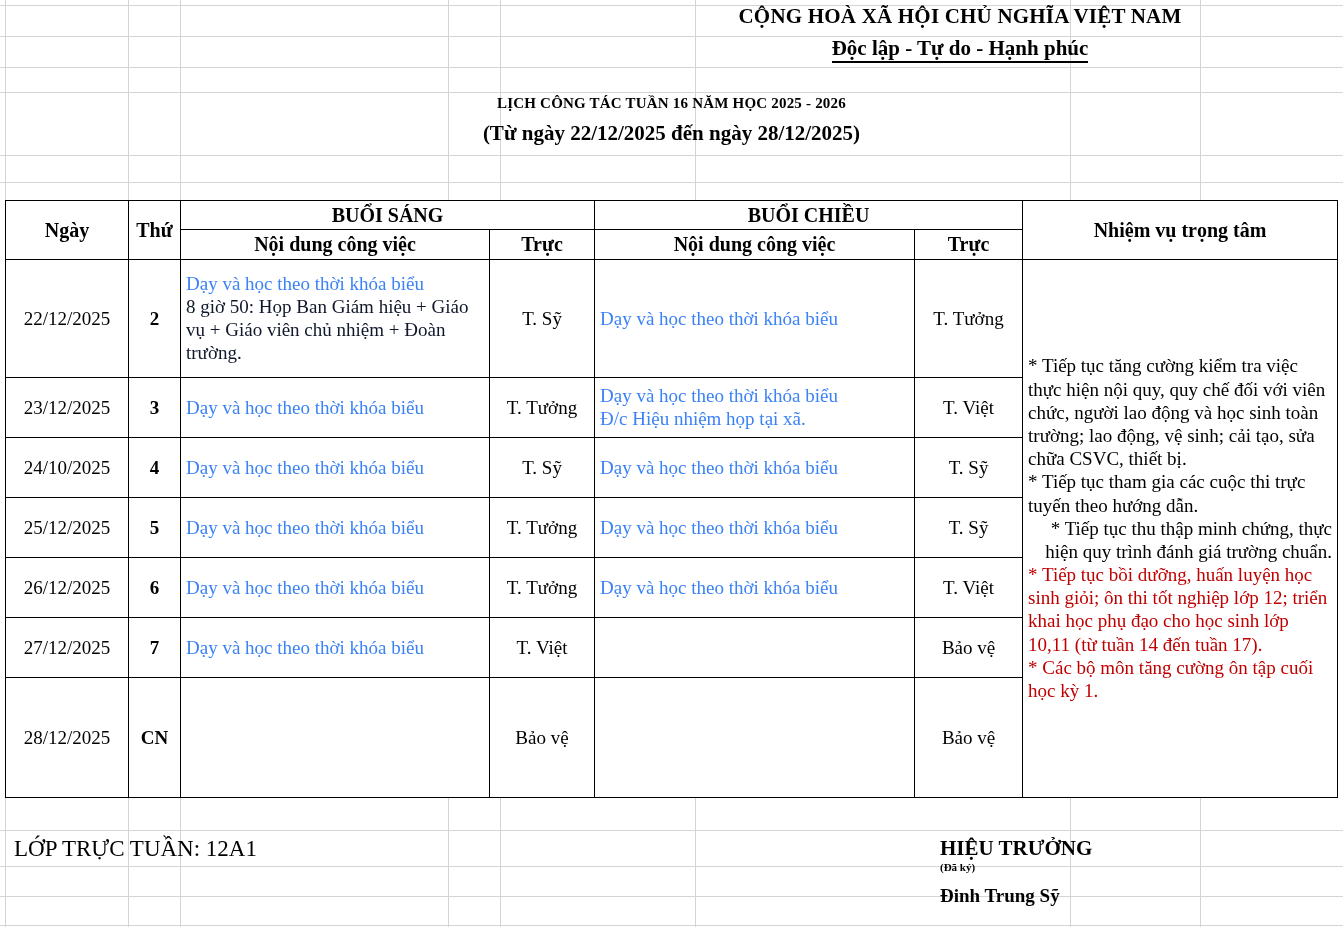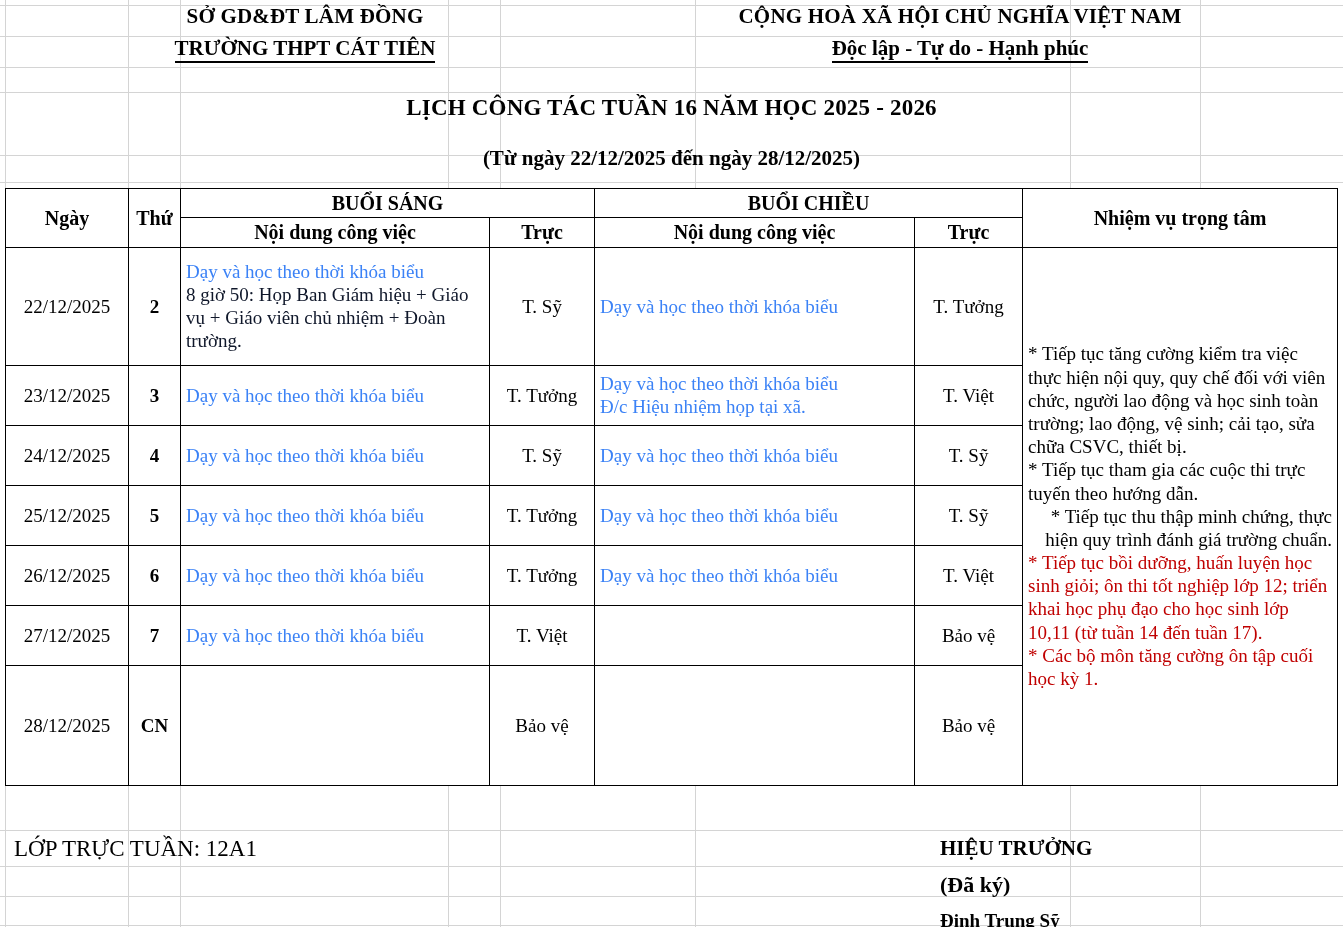--- a/index.html
+++ b/index.html
@@ -75,35 +75,35 @@
 
   
   .doc-title {
     position: absolute;
     left: 0;
     top: 95px;
     width: 1343px;
     text-align: center;
   }
   .doc-title .t1 {
-    font-size: 23px;
+    font-size: 15px;
     font-weight: bold;
     letter-spacing: 0.2px;
   }
   .doc-title .t2 {
     font-size: 21px;
     font-weight: bold;
-    margin-top: 25px;
+    margin-top: 9px;
   }
 
   
   table.schedule {
     position: absolute;
     left: 5px;
-    top: 188px;
+    top: 200px;
     width: 1332px;
     border-collapse: collapse;
     table-layout: fixed;
     background: #ffffff;
   }
   table.schedule th,
   table.schedule td {
     border: 1px solid #000000;
     padding: 2px 5px;
     vertical-align: middle;
@@ -167,23 +167,22 @@
     left: 940px;
     top: 10px;
     width: 380px;
     text-align: left;
   }
   .foot-right .fr1 {
     font-size: 21px;
     font-weight: bold;
   }
   .foot-right .fr2 {
-    font-size: 22px;
-    font-weight: bold;
-    margin-top: 11px;
+    font-size: 11px;
+    font-weight: bold;
   }
   .foot-right .fr3 {
     font-size: 19px;
     font-weight: bold;
     margin-top: 12px;
   }
 </style>
 </head>
 <body>
 
@@ -204,24 +203,20 @@
     <div class="hline" style="top:92px;"></div>
     <div class="hline" style="top:155px;"></div>
     <div class="hline" style="top:182px;"></div>
     <div class="hline" style="top:830px;"></div>
     <div class="hline" style="top:866px;"></div>
     <div class="hline" style="top:896px;"></div>
     <div class="hline" style="top:925px;"></div>
   </div>
 
   <div class="letterhead">
-    <div class="lh-block lh-left">
-      <div class="lh-line1">SỞ GD&amp;ĐT LÂM ĐỒNG</div>
-      <div class="lh-line2"><span class="ul">TRƯỜNG THPT CÁT TIÊN</span></div>
-    </div>
     <div class="lh-block lh-right">
       <div class="lh-line1">CỘNG HOÀ XÃ HỘI CHỦ NGHĨA VIỆT NAM</div>
       <div class="lh-line2"><span class="ul">Độc lập - Tự do - Hạnh phúc</span></div>
     </div>
   </div>
 
   <div class="doc-title">
     <div class="t1">LỊCH CÔNG TÁC TUẦN 16 NĂM HỌC 2025 - 2026</div>
     <div class="t2">(Từ ngày 22/12/2025 đến ngày 28/12/2025)</div>
   </div>
@@ -282,21 +277,21 @@
         </td>
         <td class="c-duty">T. Tưởng</td>
         <td class="c-content">
           <div class="blk">Dạy và học theo thời khóa biểu</div>
           <div class="blk">Đ/c Hiệu nhiệm họp tại xã.</div>
         </td>
         <td class="c-duty">T. Việt</td>
       </tr>
 
       <tr style="height:60px;">
-        <td class="c-date">24/12/2025</td>
+        <td class="c-date">24/10/2025</td>
         <td class="c-dow">4</td>
         <td class="c-content">
           <div class="blk">Dạy và học theo thời khóa biểu</div>
         </td>
         <td class="c-duty">T. Sỹ</td>
         <td class="c-content">
           <div class="blk">Dạy và học theo thời khóa biểu</div>
         </td>
         <td class="c-duty">T. Sỹ</td>
       </tr>

